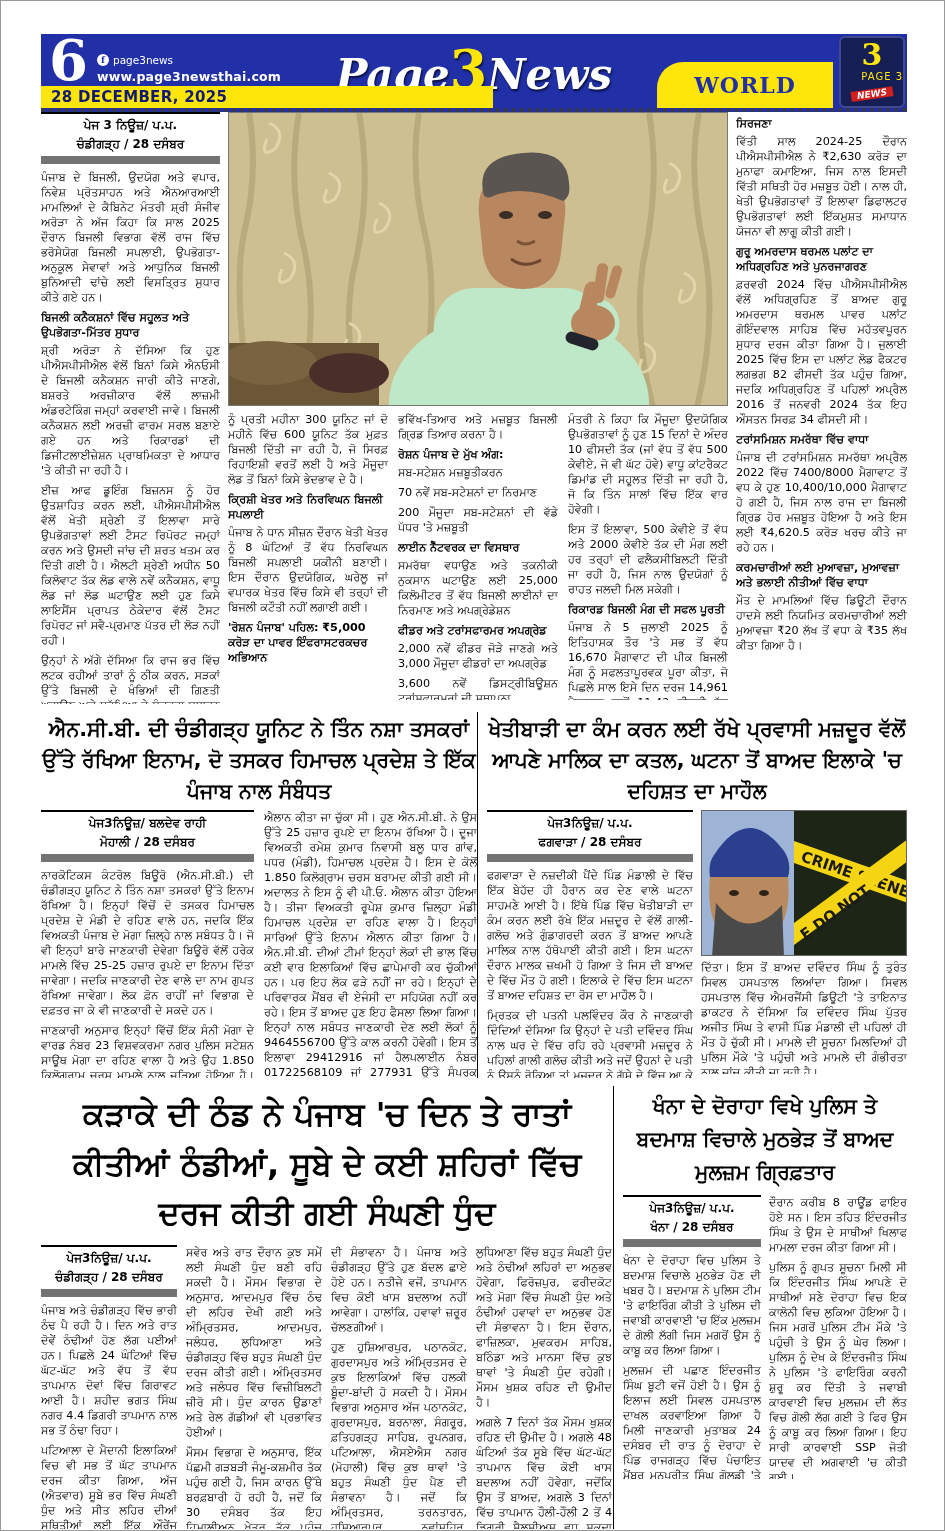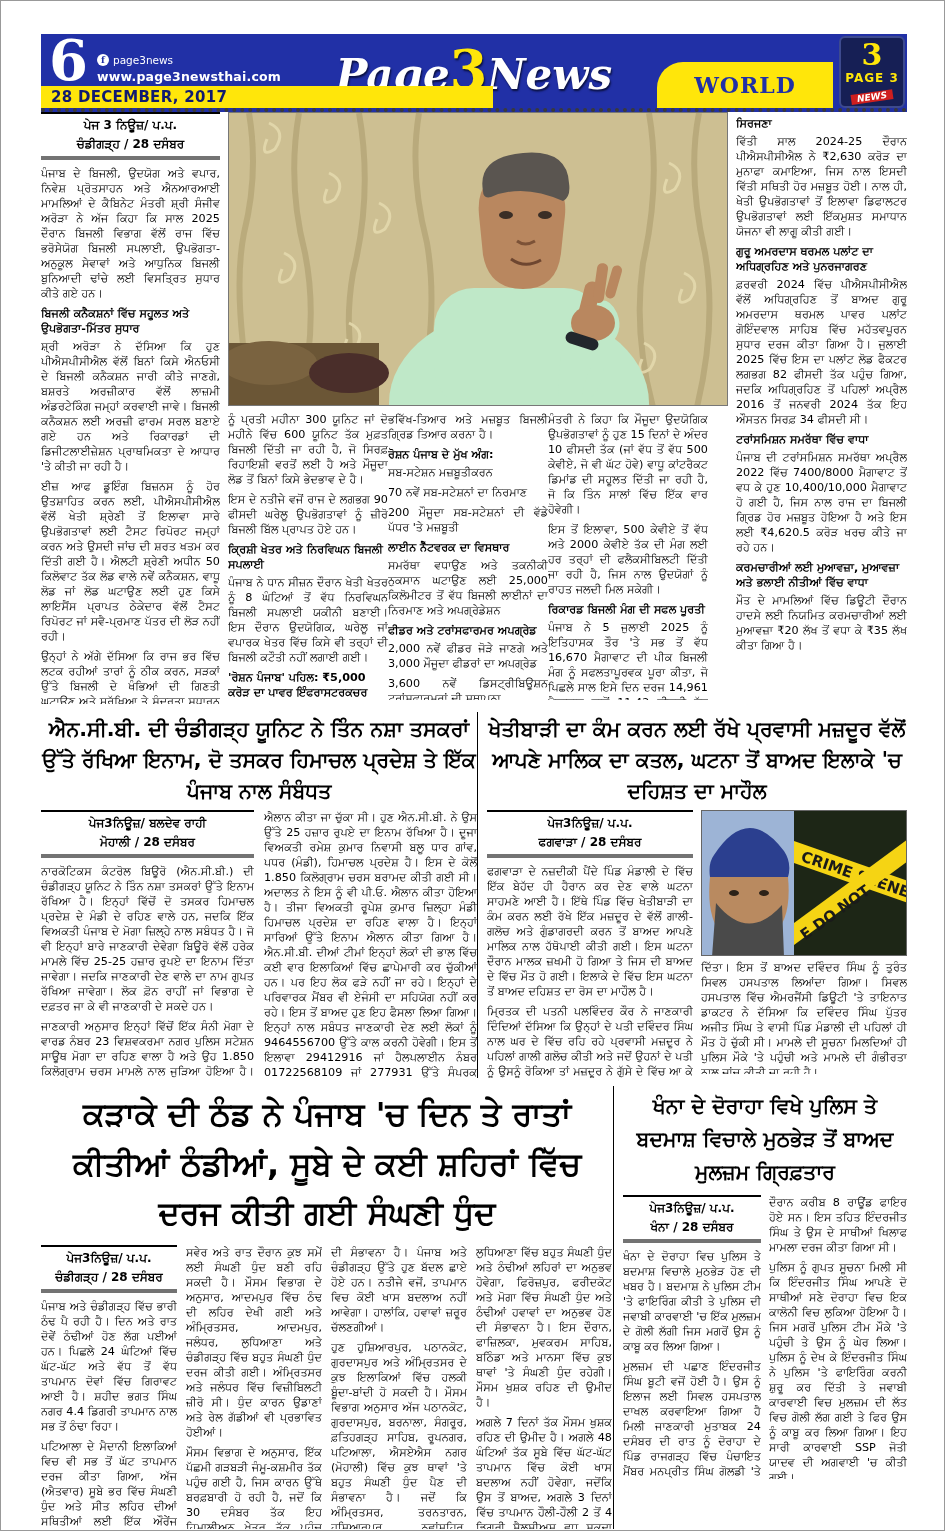--- a/index.html
+++ b/index.html
@@ -17,42 +17,42 @@
   .fb { width:12px; height:12px; border-radius:50%; background:#fff; color:#2130a6; font-size:9px; font-weight:bold; display:flex; align-items:center; justify-content:center; font-family:"DejaVu Serif", serif; }
   .website { font-size:12.5px; font-weight:bold; margin-top:3px; letter-spacing:.2px; }
   .logo { position:absolute; left:50%; top:4px; transform:translateX(-50%); white-space:nowrap;
           font-family:"DejaVu Serif", serif; font-weight:bold; font-style:italic; color:#fff; font-size:42px; text-shadow:1px 2px 2px #0a103f; }
   .logo .three { color:#ffe60a; font-size:54px; font-style:normal; }
   .world-box { position:absolute; right:74px; bottom:0; width:176px; height:46px; background:#ffe60a;
                border-top-left-radius:26px; display:flex; align-items:center; justify-content:center; }
   .world-box span { color:#2130a6; font-size:22px; font-weight:bold; font-family:"DejaVu Serif", serif; letter-spacing:1px; }
   .p3-box { position:absolute; right:2px; top:2px; width:66px; height:72px; background:#161f55; border:2px solid #3d4a8e; border-radius:6px; text-align:center; padding-top:2px; }
   .p3-box .big3 { color:#ffe60a; font-family:"DejaVu Serif", serif; font-weight:bold; font-size:30px; line-height:1; display:block; }
-  .p3-box .pg3 { color:#ffe60a; font-size:12px; font-weight:bold; letter-spacing:1px; display:block; margin-top:1px; }
+  .p3-box .pg3 { color:#ffe60a; font-size:10px; font-weight:normal; letter-spacing:1px; display:block; margin-top:1px;text-align:right; }
   .p3-box .nws { display:inline-block; background:#cf1f1f; color:#fff; font-style:italic; font-weight:bold; font-size:9px; padding:0 6px; transform:rotate(-8deg); margin-top:2px; }
   .date-strip { position:absolute; left:0; bottom:0; width:452px; height:22px; background:#ffe60a; display:flex; align-items:center; }
   .date-strip span { color:#101a70; font-weight:bold; font-size:15px; padding-left:10px; letter-spacing:.3px; }
   
   .hl { font-weight:bold; color:#000; text-align:center; }
   .hl1 { font-size:28px; line-height:1.55; margin:8px 0 6px; }
   .hl2 { font-size:20.5px; line-height:1.5; margin:2px 0 4px; }
   .hl3 { font-size:32px; line-height:1.55; margin:4px 0 6px; }
   .hl4 { font-size:20.5px; line-height:1.6; margin:4px 0 6px; }
-  .byline { border-top:2px solid #000; border-bottom:4px solid #737373; padding:3px 2px 4px; margin-bottom:6px; }
+  .byline { border-top:2px solid #000; border-bottom:8px solid #737373; padding:3px 2px 4px; margin-bottom:6px; }
   .byline .b1 { text-align:center; font-weight:bold; font-size:12px; }
   .byline .b2 { text-align:center; font-weight:bold; font-size:12px; margin-top:3px; }
   .col { font-size:11.2px; line-height:1.34; text-align:justify; overflow:hidden; }
   .col p.para { margin:0 0 5px; }
   .col .subhead { font-weight:bold; margin:4px 0 3px; text-align:left; }
   
   .s1-body { display:flex; gap:8px; height:592px; }
   .s1-c1 { width:180px; height:592px; }
   .s1-mid { width:500px; }
   .photo1 { width:500px; height:294px; border:1px solid #777; overflow:hidden; }
-  .under { display:flex; gap:0; margin-top:6px; height:288px; }
+  .under { display:flex; gap:10px; margin-top:6px; height:288px; }
   .under .col { width:160px; height:288px; }
   .s1-c5 { width:172px; height:592px; }
   
   .row { display:flex; margin-top:8px; }
   .row2-left { width:436px; }
   .row2-right { width:432px; border-left:1px solid #000; padding-left:9px; margin-left:0; }
   .row2-body { display:flex; gap:10px; height:268px; }
   .row2-body .col { width:213px; height:268px; }
   .r2r-body { display:flex; gap:8px; height:268px; }
   .r2r-c1 { width:206px; height:268px; }
@@ -83,21 +83,21 @@
     <div class="logo"><span>Page</span><span class="three">3</span><span>News</span></div>
     <div class="world-box">
       <span>WORLD</span>
     </div>
     <div class="p3-box">
       <span class="big3">3</span>
       <span class="pg3">PAGE 3</span>
       <span class="nws">NEWS</span>
     </div>
     <div class="date-strip">
-      <span>28 DECEMBER, 2017</span>
+      <span>28 DECEMBER, 2025</span>
     </div>
   </header>
 
   <section>
     <div class="s1-body">
       <div class="col s1-c1">
         <div class="byline">
           <div class="b1">ਪੇਜ 3 ਨਿਊਜ਼/ ਪ.ਪ.</div>
           <div class="b2">ਚੰਡੀਗੜ੍ਹ / 28 ਦਸੰਬਰ</div>
         </div>
@@ -151,21 +151,20 @@
                 <rect x="380" y="152" width="10" height="34" rx="5" transform="rotate(16 385 168)"></rect>
                 <ellipse cx="364" cy="210" rx="22" ry="18"></ellipse>
               </g>
               <rect x="336" y="222" width="34" height="12" rx="6" fill="#22262c" transform="rotate(18 353 228)"></rect>
             </g>
           </svg>
         </div>
         <div class="under">
           <div class="col">
               <p class="para">ਨੂੰ ਪ੍ਰਤੀ ਮਹੀਨਾ 300 ਯੂਨਿਟ ਜਾਂ ਦੋ ਮਹੀਨੇ ਵਿੱਚ 600 ਯੂਨਿਟ ਤੱਕ ਮੁਫ਼ਤ ਬਿਜਲੀ ਦਿੱਤੀ ਜਾ ਰਹੀ ਹੈ, ਜੋ ਸਿਰਫ਼ ਰਿਹਾਇਸ਼ੀ ਵਰਤੋਂ ਲਈ ਹੈ ਅਤੇ ਮੌਜੂਦਾ ਲੋਡ ਤੋਂ ਬਿਨਾਂ ਕਿਸੇ ਭੇਦਭਾਵ ਦੇ ਹੈ।</p>
-              <p class="para">ਇਸ ਦੇ ਨਤੀਜੇ ਵਜੋਂ ਰਾਜ ਦੇ ਲਗਭਗ 90 ਫੀਸਦੀ ਘਰੇਲੂ ਉਪਭੋਗਤਾਵਾਂ ਨੂੰ ਜ਼ੀਰੋ ਬਿਜਲੀ ਬਿੱਲ ਪ੍ਰਾਪਤ ਹੋਏ ਹਨ।</p>
               <div class="subhead">ਕ੍ਰਿਸ਼ੀ ਖੇਤਰ ਅਤੇ ਨਿਰਵਿਘਨ ਬਿਜਲੀ ਸਪਲਾਈ</div>
               <p class="para">ਪੰਜਾਬ ਨੇ ਧਾਨ ਸੀਜ਼ਨ ਦੌਰਾਨ ਖੇਤੀ ਖੇਤਰ ਨੂੰ 8 ਘੰਟਿਆਂ ਤੋਂ ਵੱਧ ਨਿਰਵਿਘਨ ਬਿਜਲੀ ਸਪਲਾਈ ਯਕੀਨੀ ਬਣਾਈ। ਇਸ ਦੌਰਾਨ ਉਦਯੋਗਿਕ, ਘਰੇਲੂ ਜਾਂ ਵਪਾਰਕ ਖੇਤਰ ਵਿੱਚ ਕਿਸੇ ਵੀ ਤਰ੍ਹਾਂ ਦੀ ਬਿਜਲੀ ਕਟੌਤੀ ਨਹੀਂ ਲਗਾਈ ਗਈ।</p>
               <div class="subhead">'ਰੋਸ਼ਨ ਪੰਜਾਬ' ਪਹਿਲ: ₹5,000 ਕਰੋੜ ਦਾ ਪਾਵਰ ਇੰਫਰਾਸਟਰਕਚਰ ਅਭਿਆਨ</div>
             </div>
           <div class="col">
               <p class="para">ਭਵਿੱਖ-ਤਿਆਰ ਅਤੇ ਮਜ਼ਬੂਤ ਬਿਜਲੀ ਗ੍ਰਿਡ ਤਿਆਰ ਕਰਨਾ ਹੈ।</p>
               <div class="subhead">ਰੋਸ਼ਨ ਪੰਜਾਬ ਦੇ ਮੁੱਖ ਅੰਗ:</div>
               <p class="para">ਸਬ-ਸਟੇਸ਼ਨ ਮਜ਼ਬੂਤੀਕਰਨ</p>
               <p class="para">70 ਨਵੇਂ ਸਬ-ਸਟੇਸ਼ਨਾਂ ਦਾ ਨਿਰਮਾਣ</p>
               <p class="para">200 ਮੌਜੂਦਾ ਸਬ-ਸਟੇਸ਼ਨਾਂ ਦੀ ਵੱਡੇ ਪੱਧਰ 'ਤੇ ਮਜ਼ਬੂਤੀ</p>

